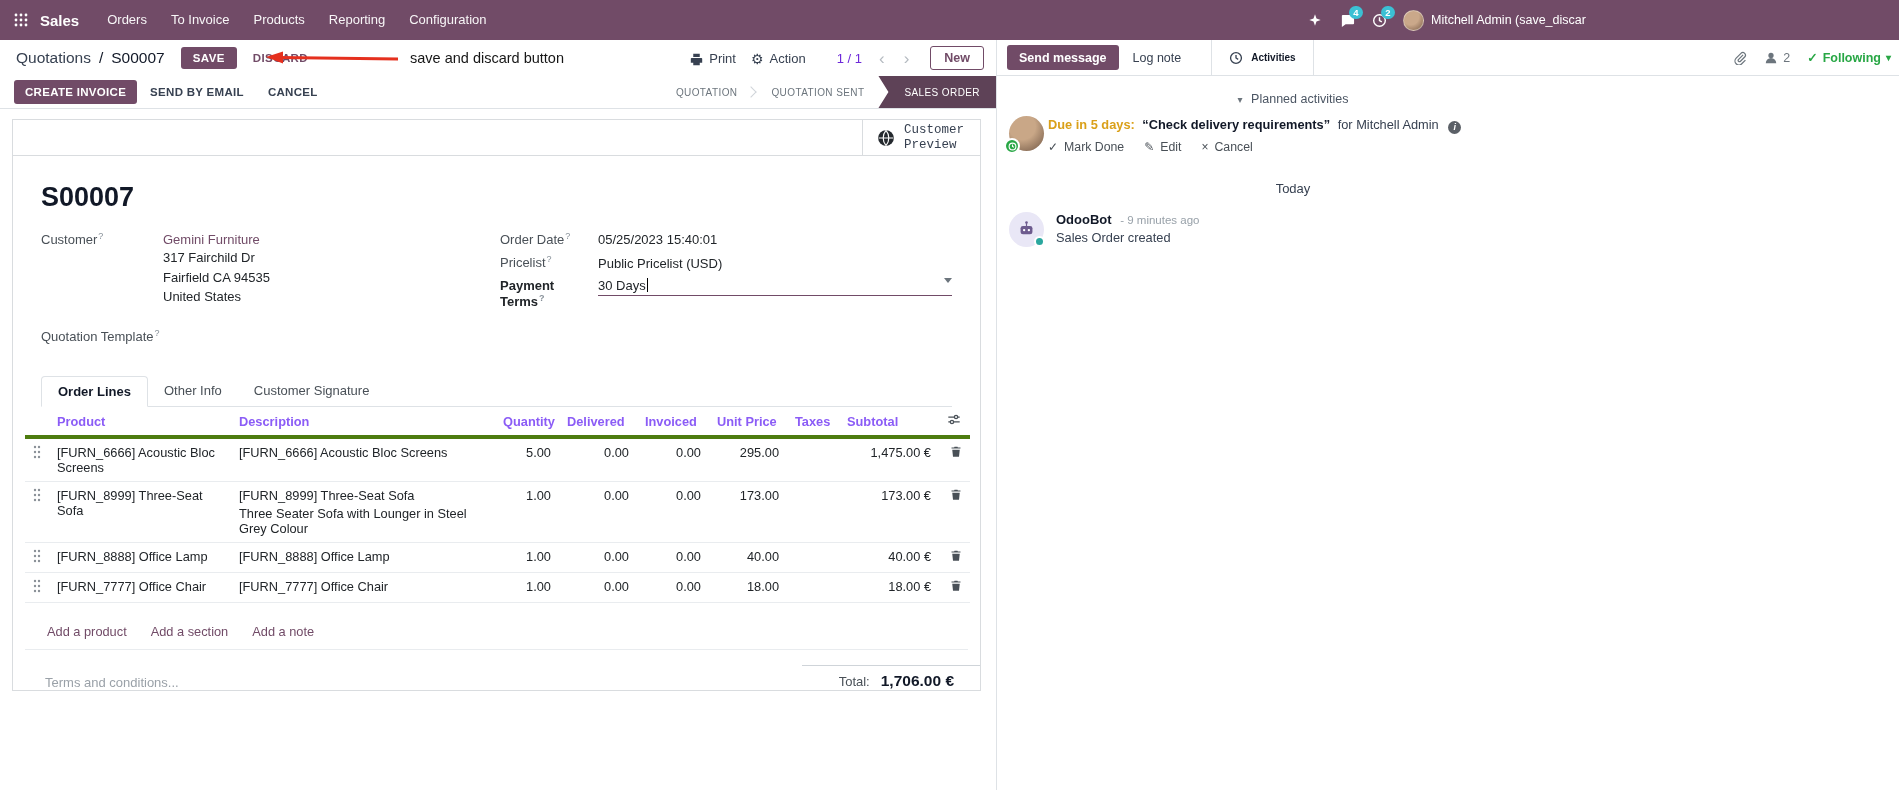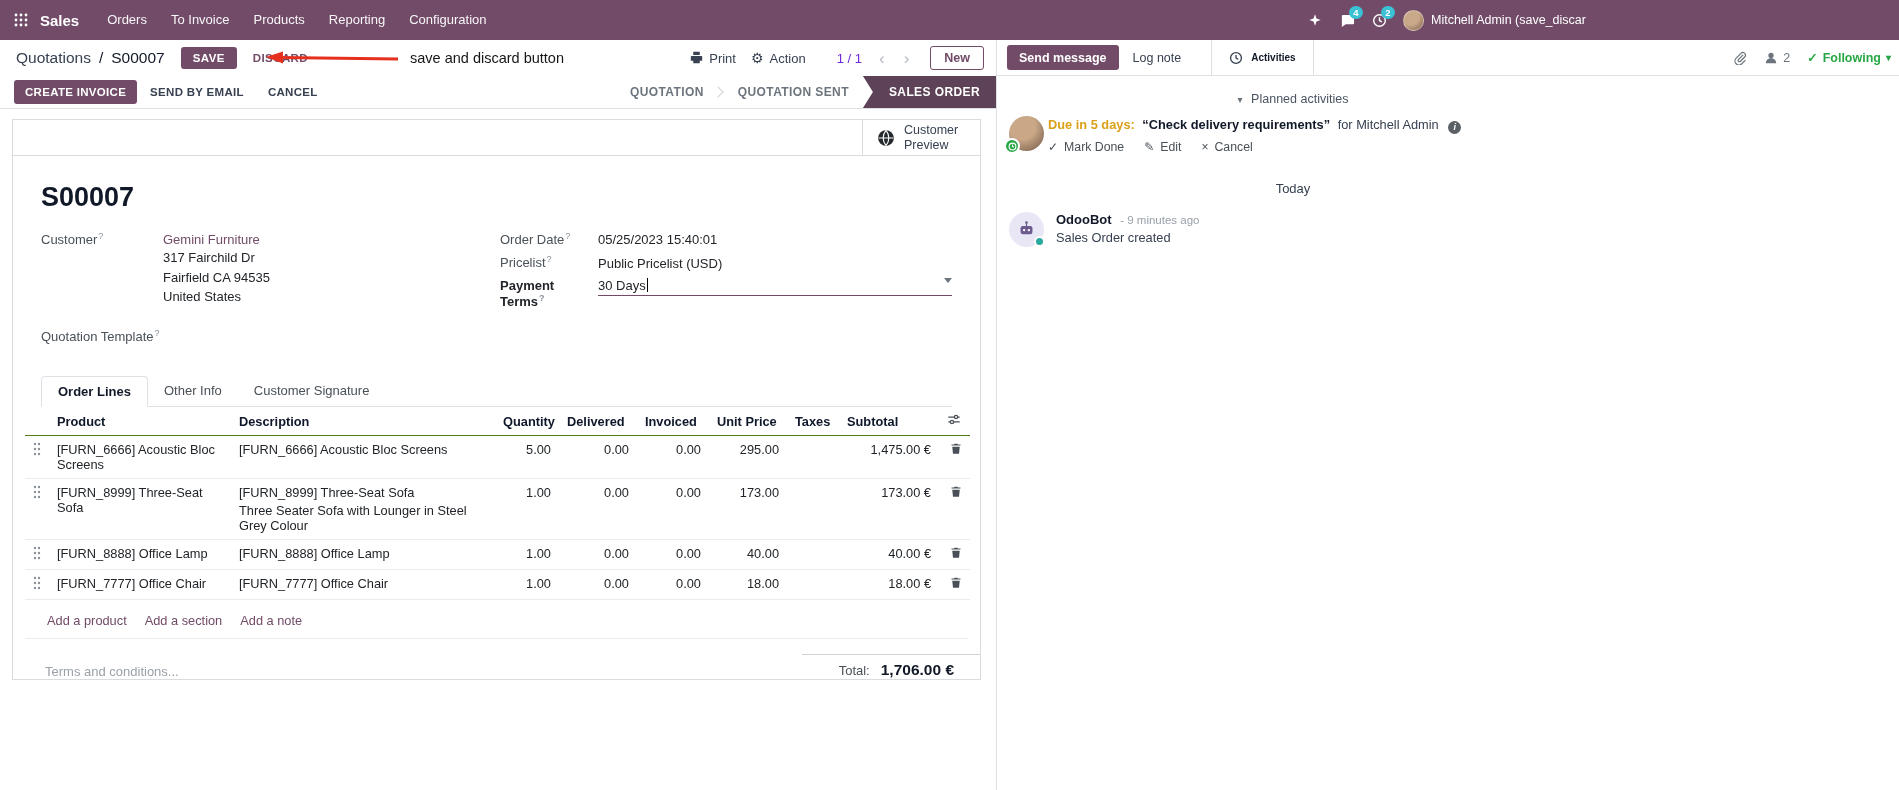--- a/index.html
+++ b/index.html
@@ -36,47 +36,47 @@
   .bc-sep,.bc-current{font-size:15.5px;color:#111827;}
   .btn-save{background:var(--primary,#714B67);color:#fff;border:none;border-radius:3px;
             font-size:11.5px;font-weight:700;letter-spacing:.4px;padding:5px 12px;margin-left:8px;cursor:pointer;
             font-family:inherit;}
   .btn-discard{background:none;border:none;color:var(--primary,#714B67);font-size:11.5px;font-weight:700;
                letter-spacing:.4px;padding:5px 8px;cursor:pointer;font-family:inherit;}
   .annotation{position:absolute;left:266px;top:50%;transform:translateY(-50%);display:flex;align-items:center;gap:10px;
               pointer-events:none;z-index:5;}
   .annotation-text{font-size:14.5px;color:#161616;white-space:nowrap;}
   .cp-right{display:flex;align-items:center;gap:15px;color:#374151;}
-  .cp-btn{display:flex;align-items:flex-start;gap:6px;cursor:pointer;font-size:13px;color:#374151;}
+  .cp-btn{display:flex;align-items:flex-end;gap:6px;cursor:pointer;font-size:13px;color:#374151;}
   .gear{font-size:14px;line-height:1;}
   .pager{color:#6d28d9;margin-left:16px;}
   .pg-chev{color:#b4bac0;font-size:17px;line-height:1;cursor:pointer;padding:0 2px;}
   .btn-new{border:1px solid var(--primary,#714B67);color:var(--primary,#714B67);background:#fff;border-radius:3px;
            font-size:12.5px;font-weight:600;padding:4px 13px;cursor:pointer;font-family:inherit;margin-left:4px;}
 
   
   .status-row{height:33px;border-bottom:1px solid #dee2e6;display:flex;align-items:stretch;
               justify-content:space-between;padding-left:14px;}
   .sr-left{display:flex;align-items:center;gap:2px;}
   .btn-primary-sm{background:var(--primary,#714B67);color:#fff;border:none;border-radius:3px;
                   font-size:11.5px;font-weight:700;letter-spacing:.3px;padding:6px 11px;cursor:pointer;font-family:inherit;}
   .btn-flat{background:none;border:none;color:#374151;font-size:11.5px;font-weight:700;letter-spacing:.3px;
             padding:6px 11px;cursor:pointer;font-family:inherit;}
   .statusbar{display:flex;align-items:stretch;}
-  .step{display:flex;align-items:center;padding:0 14px;font-size:12px;font-weight:700;letter-spacing:.4px;
+  .step{display:flex;align-items:center;padding:0 14px;font-size:10px;font-weight:400;letter-spacing:.4px;
         color:#6c757d;cursor:pointer;white-space:nowrap;}
   .chev{width:8px;height:8px;border-top:1px solid #cfd4d9;border-right:1px solid #cfd4d9;transform:rotate(45deg);
         align-self:center;margin:0 2px 0 -4px;}
   .step.active{background:var(--statusbar_active,#5e4257);color:#fff;padding:0 16px 0 26px;
                clip-path:polygon(0 0,100% 0,100% 100%,0 100%,10px 50%);}
 
   
   .sheet{margin:10px 0 0 12px;width:969px;min-height:516px;border:1px solid #d9dcdf;background:#fff;}
   .sheet-header{height:36px;border-bottom:1px solid #d9dcdf;display:flex;justify-content:flex-end;}
-  .preview-btn{border-left:1px solid #d9dcdf;display:flex;align-items:center;gap:9px;padding:0 14px;cursor:pointer;}
+  .preview-btn{border-left:1px solid #d9dcdf;display:flex;align-items:center;gap:9px;padding:0 14px;cursor:pointer;font-family:Liberation Mono, monospace;}
   .preview-label{font-size:12.5px;color:#374151;width:62px;line-height:1.2;}
   .sheet-body{padding:12px 28px 0 28px;}
   .title{font-size:27px;font-weight:700;color:#111827;margin:14px 0 18px 0;}
   .fields{display:flex;justify-content:space-between;}
   .col-left{width:430px;}
   .col-right{width:452px;}
   .frow{display:flex;margin-bottom:7px;align-items:baseline;}
   .flabel{width:122px;flex-shrink:0;color:#495057;}
   .col-right .flabel{width:98px;}
   .flabel.bold{font-weight:700;color:#212529;}
@@ -93,29 +93,29 @@
             border-top:5px solid #6c757d;}
 
   
   .tabs{display:flex;border-bottom:1px solid #dee2e6;margin-top:24px;}
   .tab{padding:7px 16px;color:#495057;cursor:pointer;position:relative;top:1px;font-size:13px;}
   .tab.active{background:#fff;border:1px solid #dee2e6;border-bottom:1px solid #fff;border-radius:4px 4px 0 0;
               color:#111827;font-weight:600;}
 
   
   table.lines{width:calc(100% + 32px);margin:0 -16px;border-collapse:collapse;table-layout:fixed;font-size:12.8px;}
-  table.lines th{font-weight:600;color:#0f172a;text-align:left;padding:6px 8px;border-bottom:1px solid #4d7c0f;}
+  table.lines th{font-weight:600;color:#8b5cf6;text-align:left;padding:6px 8px;border-bottom:4px solid #4d7c0f;}
   table.lines td{padding:6px 8px;border-bottom:1px solid #e9ecef;color:#212529;vertical-align:top;}
   th.num,td.num{text-align:right;}
   td.handle{color:#8a9097;padding-top:8px;}
   .desc2{margin-top:3px;}
   td.hl{color:var(--value_blue,#2a7bd4);}
   td.trash,th.iconcol{text-align:right;padding-right:10px;color:#495057;}
   .icon-btn{cursor:pointer;display:inline-flex;color:#495057;}
-  .add-links{margin:4px -16px;padding:9px 0 10px 22px;border-bottom:1px solid #e9ecef;display:flex;gap:18px;}
+  .add-links{margin:12px -16px;padding:9px 0 10px 22px;border-bottom:1px solid #e9ecef;display:flex;gap:24px;}
   .add-links a{color:var(--link,#714B67);text-decoration:none;cursor:pointer;font-size:12.8px;}
 
   .bottom{display:flex;justify-content:space-between;align-items:flex-end;margin-top:12px;}
   .terms{color:#9aa1a8;margin:13px 0 0 4px;cursor:text;}
   .total-box{width:178px;margin-right:-28px;border-top:1px solid #cfd4d9;padding:6px 26px 0 0;
              display:flex;justify-content:flex-end;align-items:baseline;gap:11px;}
   .total-label{color:#495057;font-size:13px;}
   .total-value{color:#111827;font-weight:700;font-size:15.5px;}
 
   

